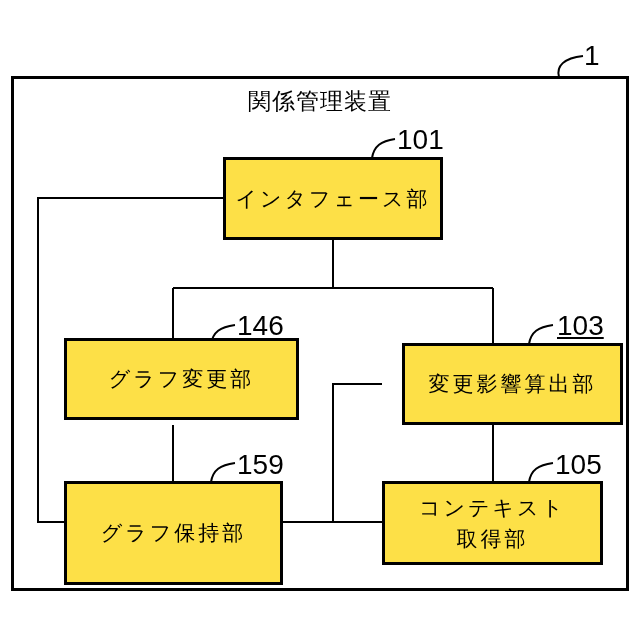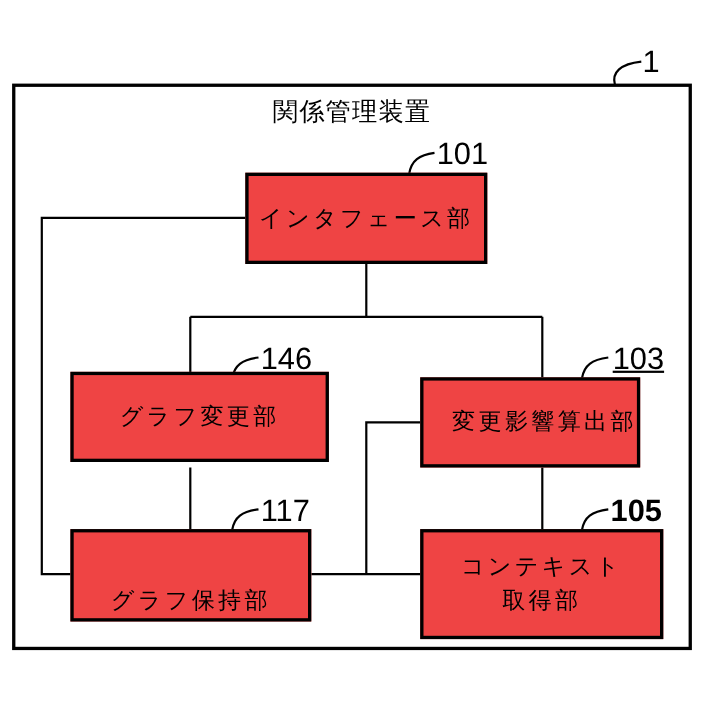--- a/index.html
+++ b/index.html
@@ -42,48 +42,48 @@
     width: 280px;
     text-align: center;
     font-size: 23px;
     letter-spacing: 1px;
     white-space: nowrap;
   }
   .block {
     position: absolute;
     border: 3px solid #000000;
     box-sizing: border-box;
-    background: #ef4444;
+    background: #fde047;
     display: flex;
     align-items: center;
     justify-content: center;
     font-size: 21px;
     letter-spacing: 3px;
     text-align: center;
     white-space: pre-line;
     line-height: 1.5;
   }
   .b101 { left: 223px; top: 157px; width: 220px; height: 83px; }
   .b102 { left: 64px;  top: 338px; width: 235px; height: 82px; }
-  .b103 { left: 382px; top: 343px; width: 200px; height: 82px; justify-content: flex-end; }
-  .b104 { left: 64px;  top: 481px; width: 219px; height: 84px; align-items: flex-end; }
-  .b105 { left: 382px; top: 481px; width: 221px; height: 100px; }
+  .b103 { left: 402px; top: 343px; width: 221px; height: 82px; }
+  .b104 { left: 64px;  top: 481px; width: 219px; height: 104px; }
+  .b105 { left: 382px; top: 481px; width: 221px; height: 84px; }
   .ref {
     position: absolute;
     font-size: 28px;
     line-height: 1;
     letter-spacing: 0px;
     white-space: nowrap;
   }
   .r1   { left: 584px; top: 42px;  }
   .r101 { left: 397px; top: 126px; }
   .r102 { left: 237px; top: 312px; }
   .r103 { left: 557px; top: 312px; text-decoration: underline; }
   .r104 { left: 237px; top: 451px; }
-  .r105 { left: 555px; top: 451px; font-weight: bold; }
+  .r105 { left: 555px; top: 451px; }
 </style>
 </head>
 <body>
 
 <div class="fig">
 
   <svg class="lines" viewBox="0 0 640 640">
     <g stroke="#000000" stroke-width="2" fill="none">
 
       <path d="M333 240 V288"></path>
@@ -114,21 +114,21 @@
   </svg>
 
   <div class="outer-box"></div>
 
   <div class="fig-title">関係管理装置</div>
 
   <div class="ref r1">1</div>
   <div class="ref r101">101</div>
   <div class="ref r102">146</div>
   <div class="ref r103">103</div>
-  <div class="ref r104">117</div>
+  <div class="ref r104">159</div>
   <div class="ref r105">105</div>
 
   <div class="block b101">
     <span>インタフェース部</span>
   </div>
   <div class="block b102">
     <span>グラフ変更部</span>
   </div>
   <div class="block b103">
     <span>変更影響算出部</span>

